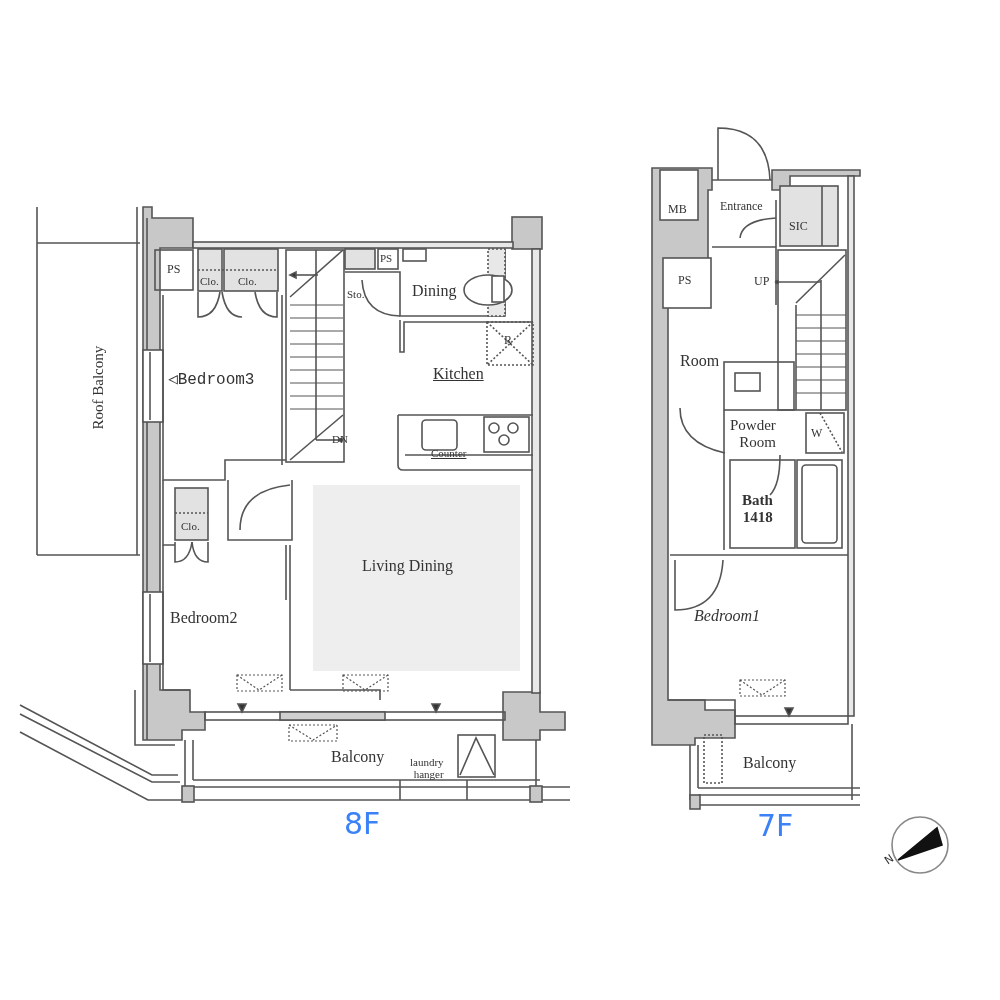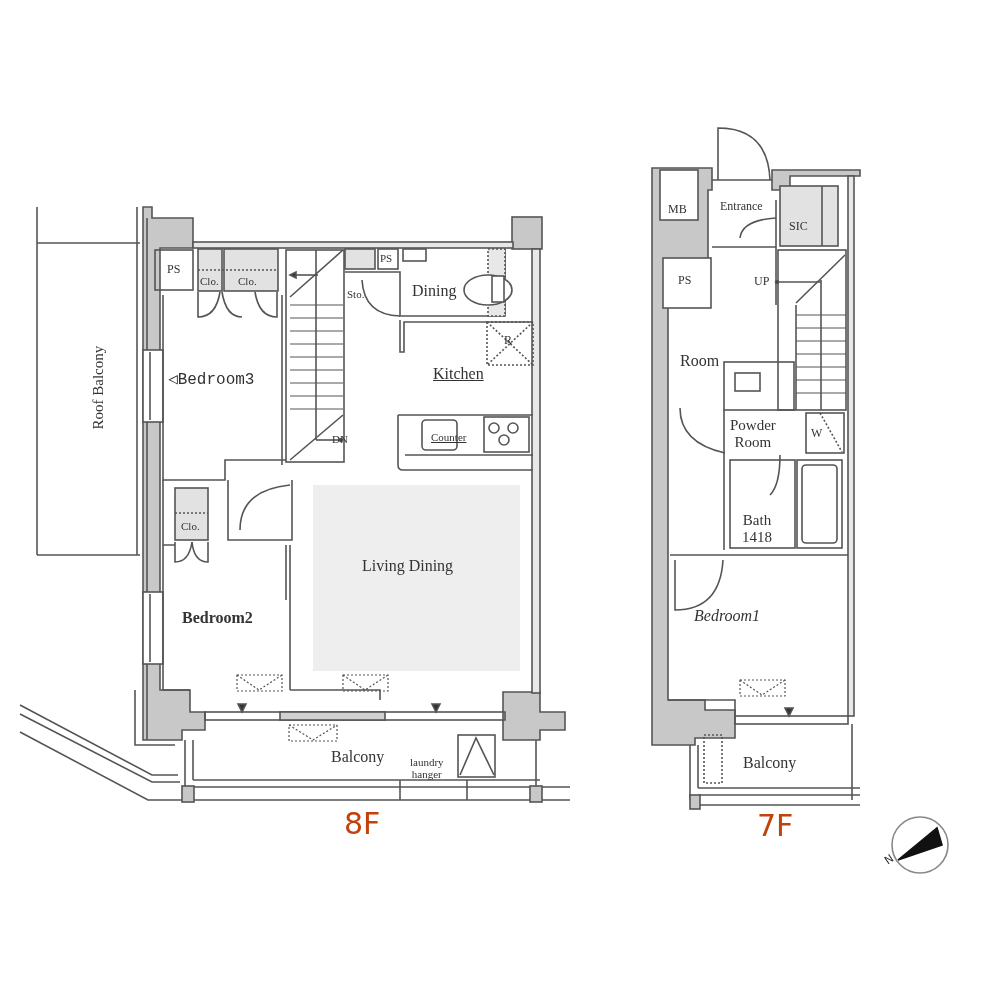--- a/index.html
+++ b/index.html
@@ -1,23 +1,23 @@
 <!DOCTYPE html>
 <html><head>
 <meta charset="utf-8">
 <style>
   html,body{margin:0;padding:0;background:#fff;}
   #root{position:relative;width:1000px;height:1000px;background:#fff;overflow:hidden;}
   svg{position:absolute;left:0;top:0;}
   .lbl{position:absolute;font-family:"Liberation Serif",serif;color:#333;font-size:16px;white-space:nowrap;line-height:1;}
   .sm{font-size:12px;}
   .xs{font-size:11px;}
-  .floor{position:absolute;font-family:"DejaVu Sans",sans-serif;font-size:30px;color:#c2410c;}
+  .floor{position:absolute;font-family:"DejaVu Sans",sans-serif;font-size:30px;color:#3b82f6;}
   .vert{transform:rotate(-90deg);transform-origin:center;}
-  .center{text-align:center;}
+  .center{text-align:right;}
 </style>
 </head>
 <body>
 
 <div id="root">
 <svg width="1000" height="1000" viewBox="0 0 1000 1000">
   <g stroke="#555" stroke-width="1.6" fill="none">
 
     <g>
       <line x1="37" y1="207" x2="37" y2="555"></line>
@@ -209,45 +209,45 @@
 
 <div class="lbl vert" style="left:48px;top:372px;width:100px;font-size:15px;">Roof Balcony</div>
 <div class="lbl sm" style="left:167px;top:263px;">PS</div>
 <div class="lbl xs" style="left:200px;top:276px;">Clo.</div>
 <div class="lbl xs" style="left:238px;top:276px;">Clo.</div>
 <div class="lbl xs" style="left:347px;top:253px;margin-top:36px;">Sto.</div>
 <div class="lbl xs" style="left:380px;top:253px;">PS</div>
 <div class="lbl" style="left:412px;top:283px;">Dining</div>
 <div class="lbl sm" style="left:504px;top:334px;">R</div>
 <div class="lbl" style="left:433px;top:366px;text-decoration:underline;">Kitchen</div>
-<div class="lbl xs" style="left:431px;top:432px;text-decoration:underline;">Counter</div>
+<div class="lbl xs" style="left:431px;top:448px;text-decoration:underline;">Counter</div>
 <div class="lbl" style="left:168px;top:372px;font-family:Liberation Mono, monospace;">◁<span>Bedroom3</span></div>
 <div class="lbl xs" style="left:332px;top:434px;">DN</div>
 <div class="lbl xs" style="left:181px;top:521px;">Clo.</div>
 <div class="lbl" style="left:362px;top:558px;">Living Dining</div>
-<div class="lbl" style="left:182px;top:610px;font-weight:bold;">Bedroom2</div>
+<div class="lbl" style="left:170px;top:610px;">Bedroom2</div>
 <div class="lbl" style="left:331px;top:749px;">Balcony</div>
 <div class="lbl xs center" style="left:410px;top:756px;line-height:12px;">
   <div>laundry</div>
   <div>hanger</div>
 </div>
 <div class="floor" style="left:344px;top:806px;">8F</div>
 
 <div class="lbl sm" style="left:668px;top:203px;">MB</div>
 <div class="lbl sm" style="left:720px;top:200px;">Entrance</div>
 <div class="lbl sm" style="left:789px;top:220px;">SIC</div>
 <div class="lbl sm" style="left:678px;top:274px;">PS</div>
 <div class="lbl sm" style="left:754px;top:275px;">UP</div>
 <div class="lbl" style="left:680px;top:353px;">Room</div>
 <div class="lbl center" style="left:730px;top:417px;line-height:17px;font-size:15px;">
   <div>Powder</div>
   <div>Room</div>
 </div>
 <div class="lbl sm" style="left:811px;top:427px;">W</div>
-<div class="lbl center" style="left:742px;top:512px;line-height:17px;font-size:15px;">
+<div class="lbl center" style="left:742px;top:492px;line-height:17px;font-size:15px;font-weight:bold;">
   <div>Bath</div>
   <div>1418</div>
 </div>
 <div class="lbl" style="left:694px;top:608px;font-style:italic;">Bedroom1</div>
 <div class="lbl" style="left:743px;top:755px;">Balcony</div>
 <div class="floor" style="left:757px;top:808px;">7F</div>
 
 <div class="lbl xs" style="left:885px;top:854px;transform:rotate(-35deg);font-family:'DejaVu Sans',sans-serif;">N</div>
 </div>
 

